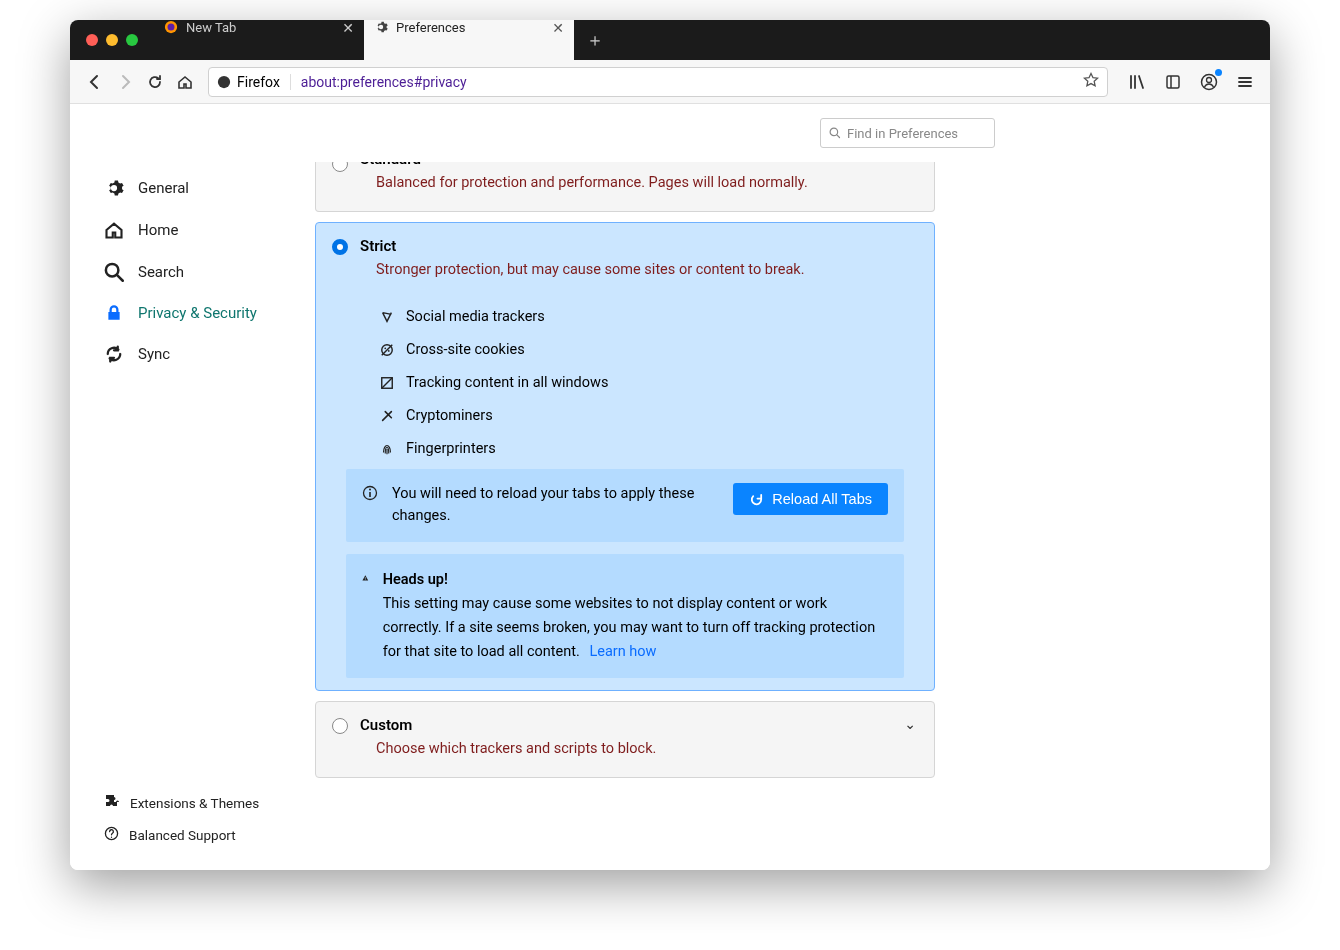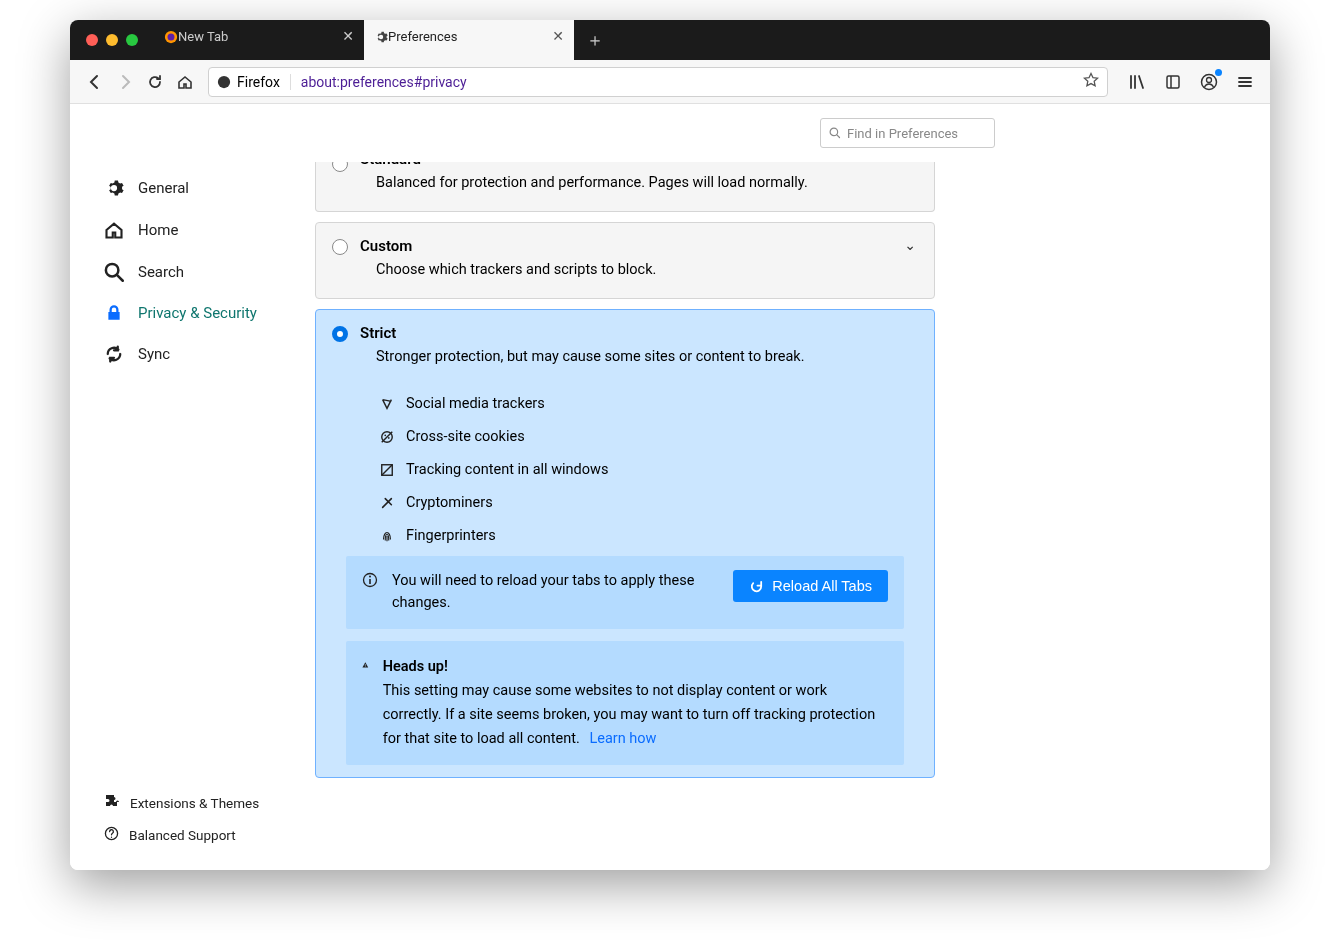--- a/index.html
+++ b/index.html
@@ -33,22 +33,22 @@
   gap: 8px;
   padding: 0 16px;
   align-items: center;
 }
 .traffic span { width: 12px; height: 12px; border-radius: 50%; display: block; }
 .traffic .close { background: #ff5f57; }
 .traffic .min { background: #febc2e; }
 .traffic .max { background: #28c840; }
 .tab {
   height: 100%; width: 210px;
-  display: flex; align-items: flex-end; 
-  padding: 16px 10px; font-size: 13px;
+  display: flex; align-items: flex-start; gap: 8px;
+  padding: 0 10px; font-size: 13px;
   color: #ccc; cursor: default;
   position: relative;
 }
 .tab .tab-close { margin-left: auto; color: #ccc; font-size: 14px; }
 .tab.active { background: #f7f7f7; color: #222; }
 .tab.active .tab-close { color: #555; }
 .tab svg { flex: 0 0 auto; }
 .newtab {
   width: 34px; height: 34px;
   display: flex; align-items: center; justify-content: center;
@@ -129,21 +129,21 @@
 }
 .panel.cutoff-top { border-top-left-radius: 0; border-top-right-radius: 0; border-top:0;}
 .panel.cutoff-top .panel-head { padding-top: 4px; }
 .radio {
   width: 16px; height: 16px; border-radius: 50%;
   border: 1.5px solid #888; background: #fff; margin-top: 2px;
   flex: 0 0 auto;
 }
 .panel.selected .radio { border: 5px solid #0073e6; width: 16px; height:16px;}
 .option-title { font-weight: 600; font-size: 15px; margin-left: 12px; }
-.option-desc { font-size: 14.5px; color: #000000; margin-top: 6px; margin-left: 28px; padding-bottom: 6px;}
+.option-desc { font-size: 14.5px; color: #7f1d1d; margin-top: 6px; margin-left: 28px; padding-bottom: 6px;}
 .panel .expand { margin-left: auto; font-size: 14px; color: #333; padding: 0 2px;}
 .tracker-list { margin: 10px 0 12px 64px; display: flex; flex-direction: column; gap: 16px; }
 .tracker-list li { list-style: none; display: flex; align-items: center; gap: 12px; font-size: 14.5px; }
 .tracker-list svg { flex: 0 0 auto; }
 .info-box, .warn-box {
   margin: 0 30px 12px 30px; background: #b4dbff;
   display: flex; align-items: flex-start; padding: 14px 16px; gap: 14px;
   border-radius: 2px;
 }
 .info-box .text { flex: 1; font-size: 14.5px; line-height: 1.55; }
@@ -329,31 +329,20 @@
       <div class="main">
         <div class="panel-wrap">
 
           <div class="panel cutoff-top">
             <div class="panel-head">
               <span class="radio" style="margin-top:-10px"></span>
               <div style="flex:1">
                 <div class="option-title" style="margin-top:-16px">Standard</div>
                 <div class="option-desc">Balanced for protection and performance. Pages will load normally.</div>
               </div>
-            </div>
-          </div>
-
-          <div class="panel">
-            <div class="panel-head">
-              <span class="radio"></span>
-              <div style="flex:1">
-                <div class="option-title">Custom</div>
-                <div class="option-desc">Choose which trackers and scripts to block.</div>
-              </div>
-              <span class="expand">⌄</span>
             </div>
           </div>
 
           <div class="panel selected">
             <div class="panel-head">
               <span class="radio"></span>
               <div style="flex:1">
                 <div class="option-title">Strict</div>
                 <div class="option-desc">Stronger protection, but may cause some sites or content to break.</div>
               </div>
@@ -417,17 +406,28 @@
                   <circle cx="8" cy="12" r="1" fill="#b4dbff"></circle>
                 </svg>
               <div class="text">
                 <div class="heads">Heads up!</div>
                 <span>This setting may cause some websites to not display content or work correctly. If a site seems broken, you may want to turn off tracking protection for that site to load all content.</span>
                 <span class="learn">Learn how</span>
               </div>
             </div>
           </div>
 
+          <div class="panel">
+            <div class="panel-head">
+              <span class="radio"></span>
+              <div style="flex:1">
+                <div class="option-title">Custom</div>
+                <div class="option-desc">Choose which trackers and scripts to block.</div>
+              </div>
+              <span class="expand">⌄</span>
+            </div>
+          </div>
+
         </div>
       </div>
     </div>
   </div>
 </div>
 
 </body></html>

